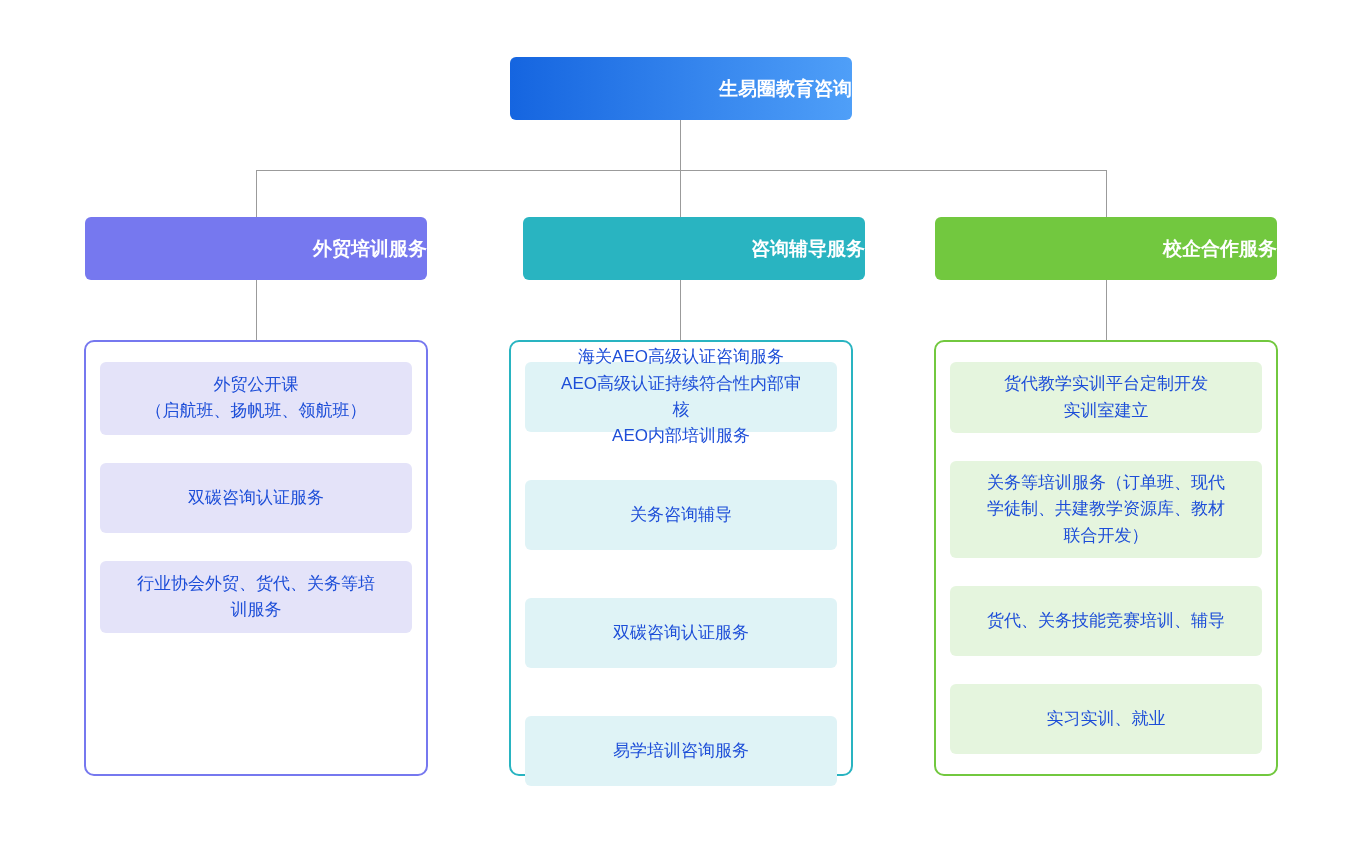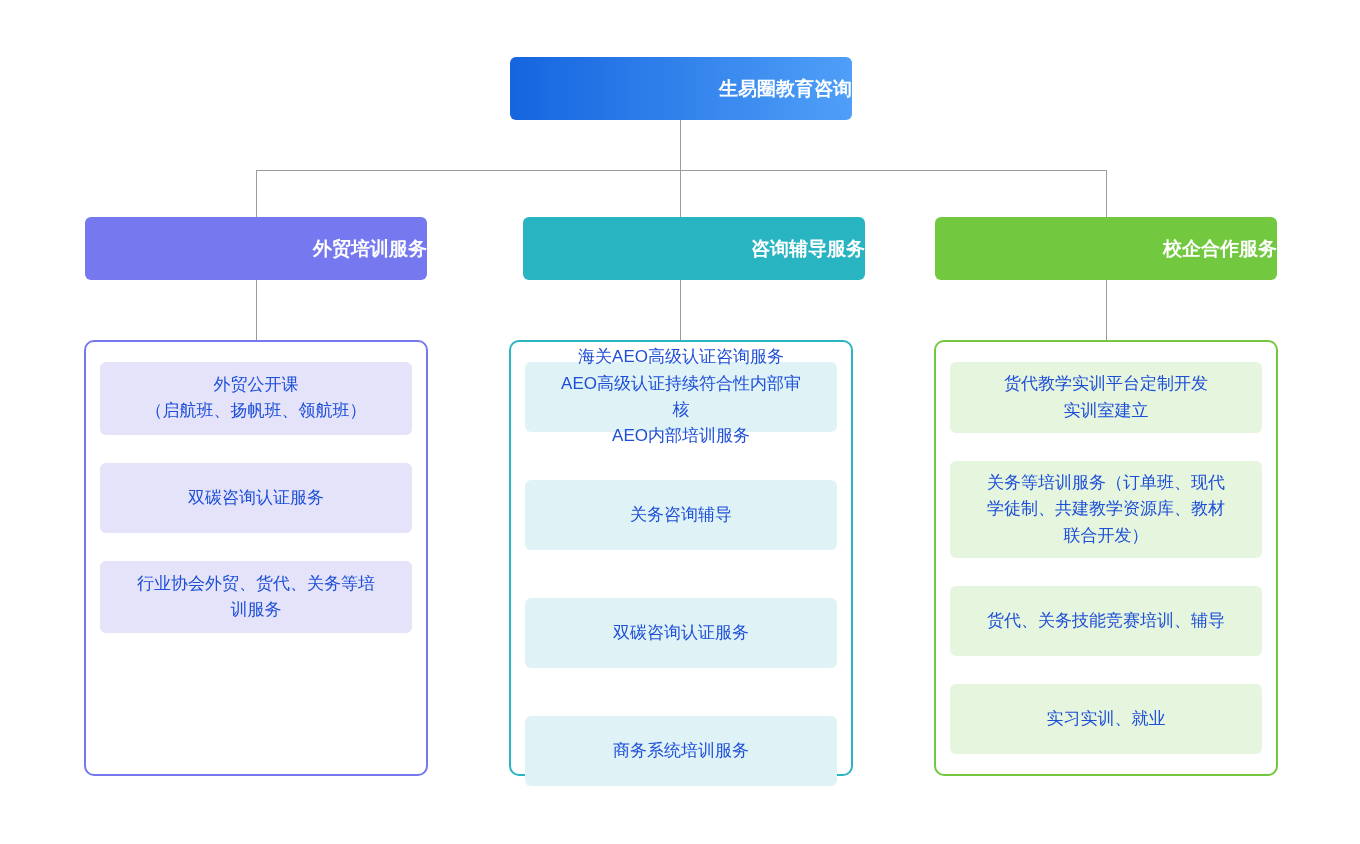--- a/index.html
+++ b/index.html
@@ -115,21 +115,21 @@
     <div class="item">双碳咨询认证服务</div>
     <div class="item">行业协会外贸、货代、关务等培训服务</div>
   </div>
 
   <div class="panel b2" style="left:509px;gap:48px;">
     <div class="item">海关AEO高级认证咨询服务
 AEO高级认证持续符合性内部审核
 AEO内部培训服务</div>
     <div class="item">关务咨询辅导</div>
     <div class="item">双碳咨询认证服务</div>
-    <div class="item">商务系统培训服务</div>
+    <div class="item">易学培训咨询服务</div>
   </div>
 
   <div class="panel b3" style="left:934px;">
     <div class="item">货代教学实训平台定制开发
 实训室建立</div>
     <div class="item">关务等培训服务（订单班、现代学徒制、共建教学资源库、教材联合开发）</div>
     <div class="item">货代、关务技能竞赛培训、辅导</div>
     <div class="item">实习实训、就业</div>
   </div>
 

